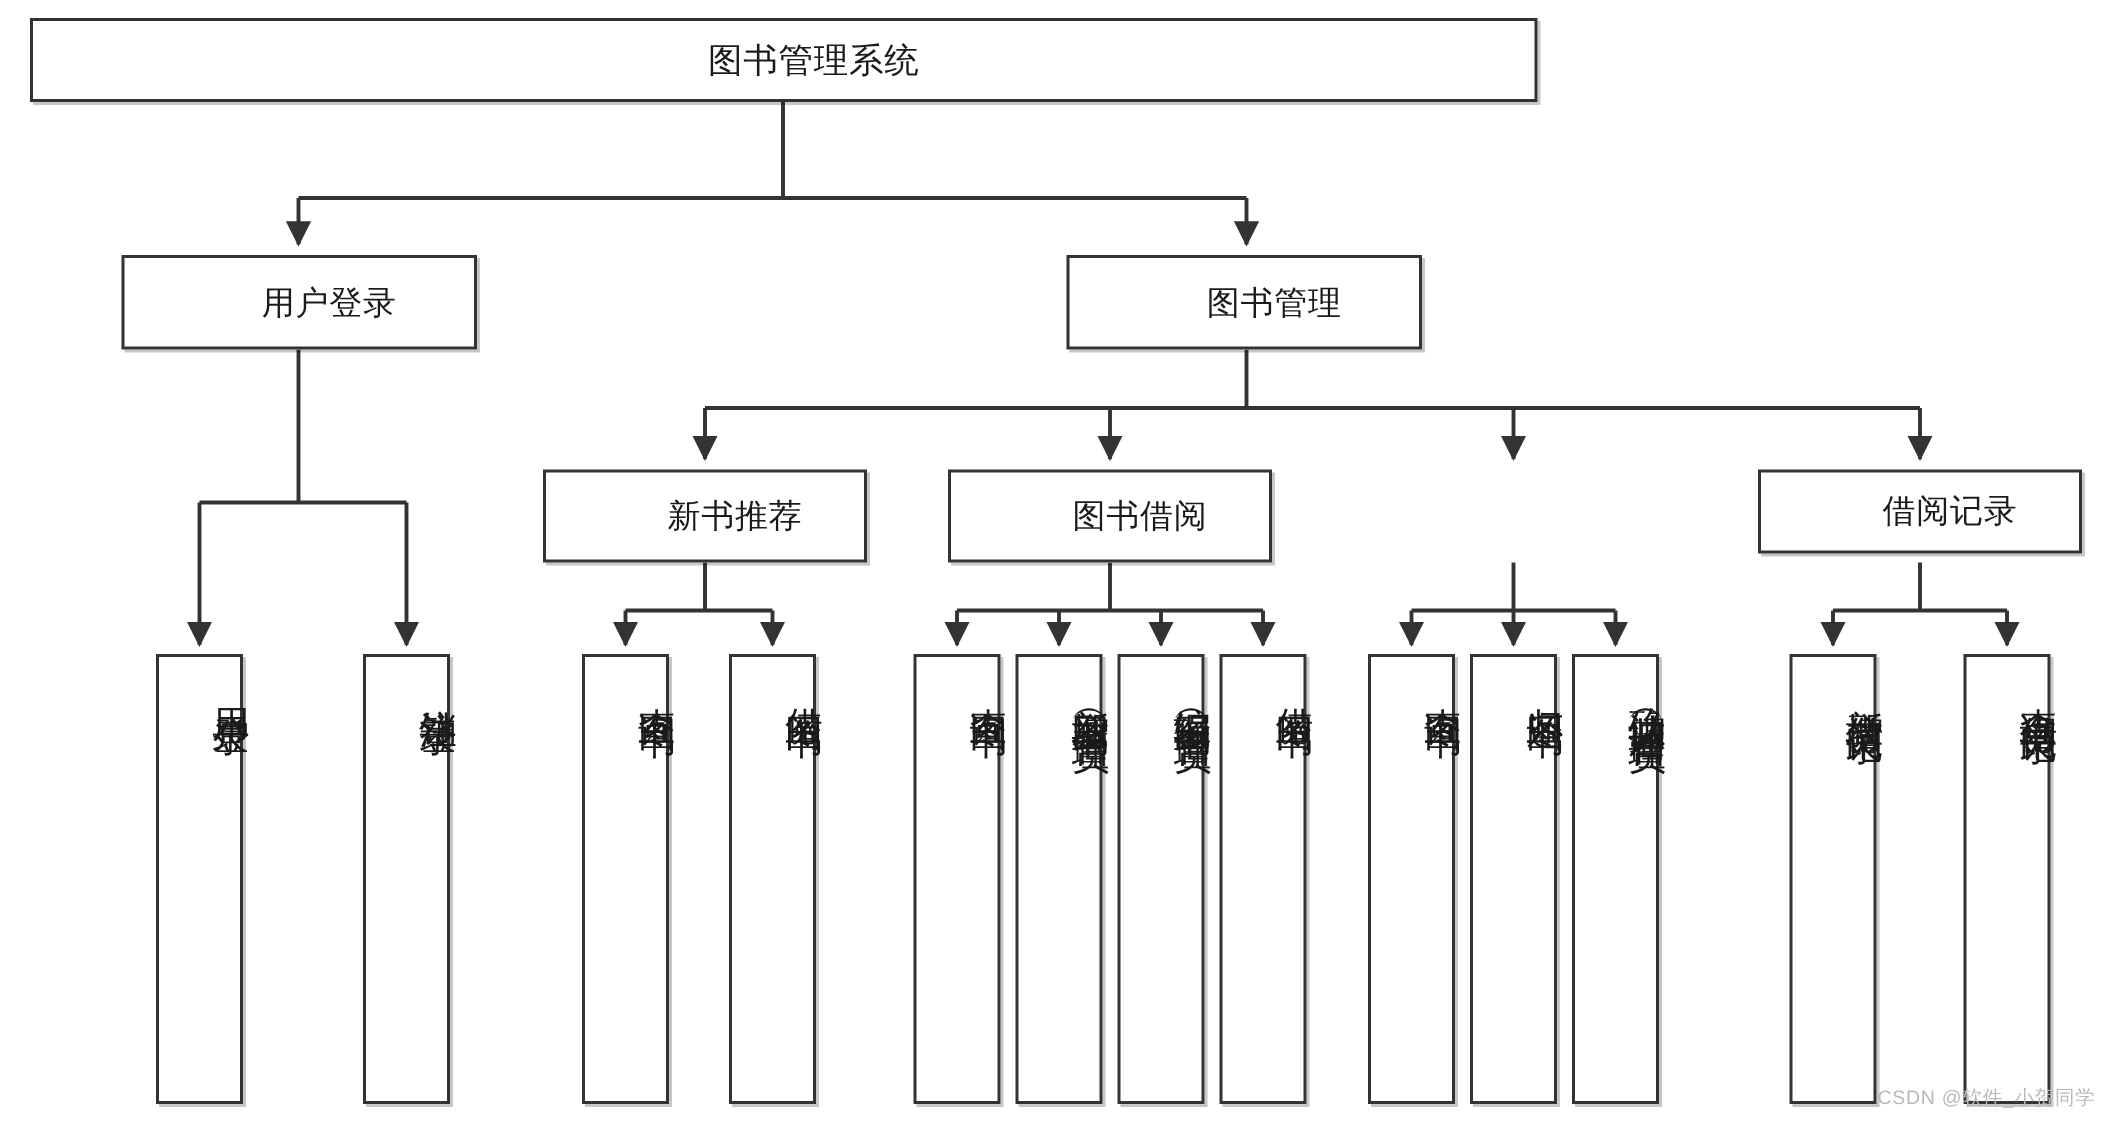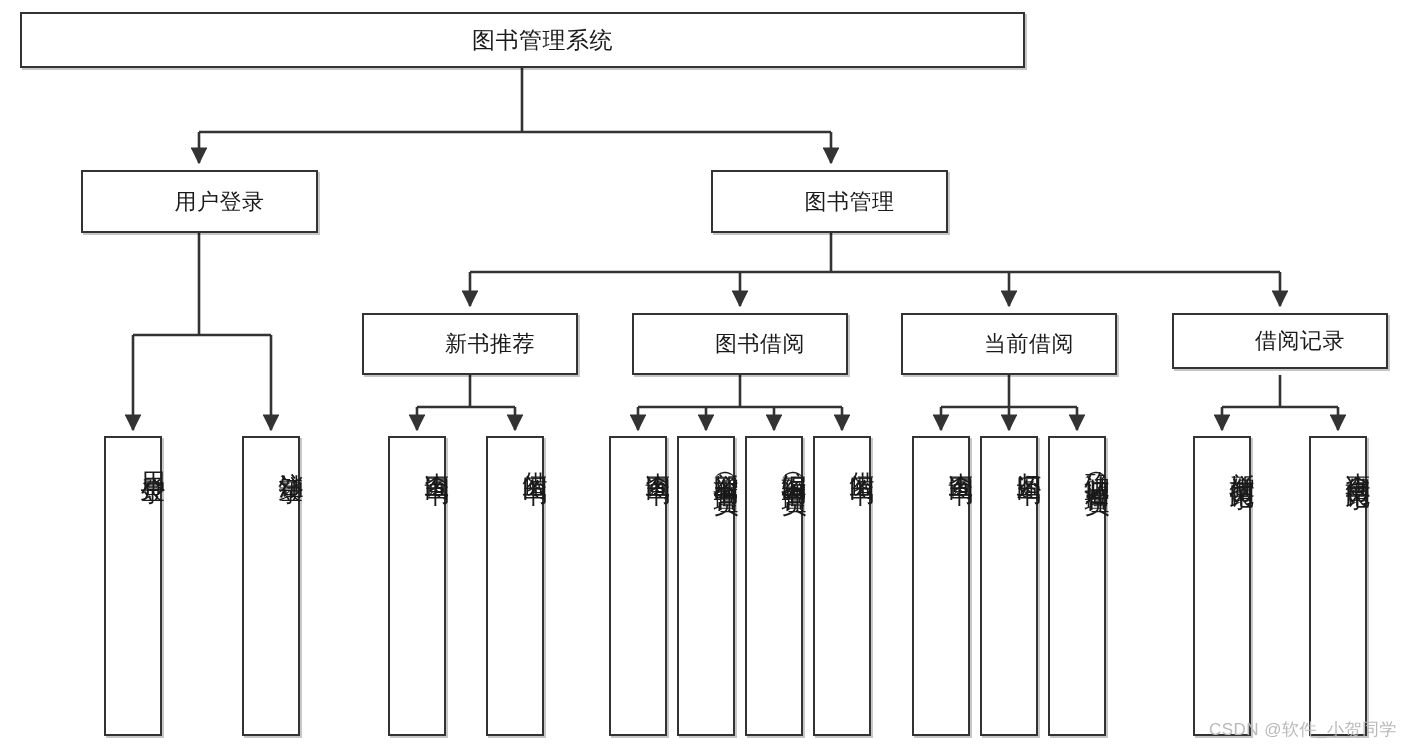--- a/index.html
+++ b/index.html
@@ -62,21 +62,21 @@
     text-orientation: upright;
     font-size: 25px;
     line-height: 1;
     letter-spacing: 3px;
     white-space: nowrap;
   }
   #watermark {
     position: absolute;
     right: 8px;
     bottom: 6px;
-    font-size: 17px;
+    font-size: 13px;
     color: #b9b9b9;
     letter-spacing: 0.5px;
     white-space: nowrap;
     user-select: none;
   }
 </style>
 </head>
 <body>
 
 <div id="diagram-root">
@@ -141,23 +141,20 @@
   <div class="node h" style="left:362px; top:313px; width:216px; height:62px;">
     <span class="node-label">新书推荐</span>
   </div>
 
   <div class="node h" style="left:711px; top:170px; width:237px; height:63px;">
     <span class="node-label">图书管理</span>
   </div>
   <div class="node h" style="left:632px; top:313px; width:216px; height:62px;align-items:center;">
     <span class="node-label">图书借阅</span>
   </div>
-  <div class="node h" style="left:901px; top:313px; width:216px; height:62px;">
-    <span class="node-label">当前借阅</span>
-  </div>
   <div class="node h" style="left:1172px; top:313px; width:216px; height:56px;">
     <span class="node-label">借阅记录</span>
   </div>
 
   <div class="node v" style="left:104px; top:436px; width:58px; height:300px;">
     <span class="node-label">用户登录</span>
   </div>
   <div class="node v" style="left:242px; top:436px; width:58px; height:300px;">
     <span class="node-label">注销登录</span>
   </div>

